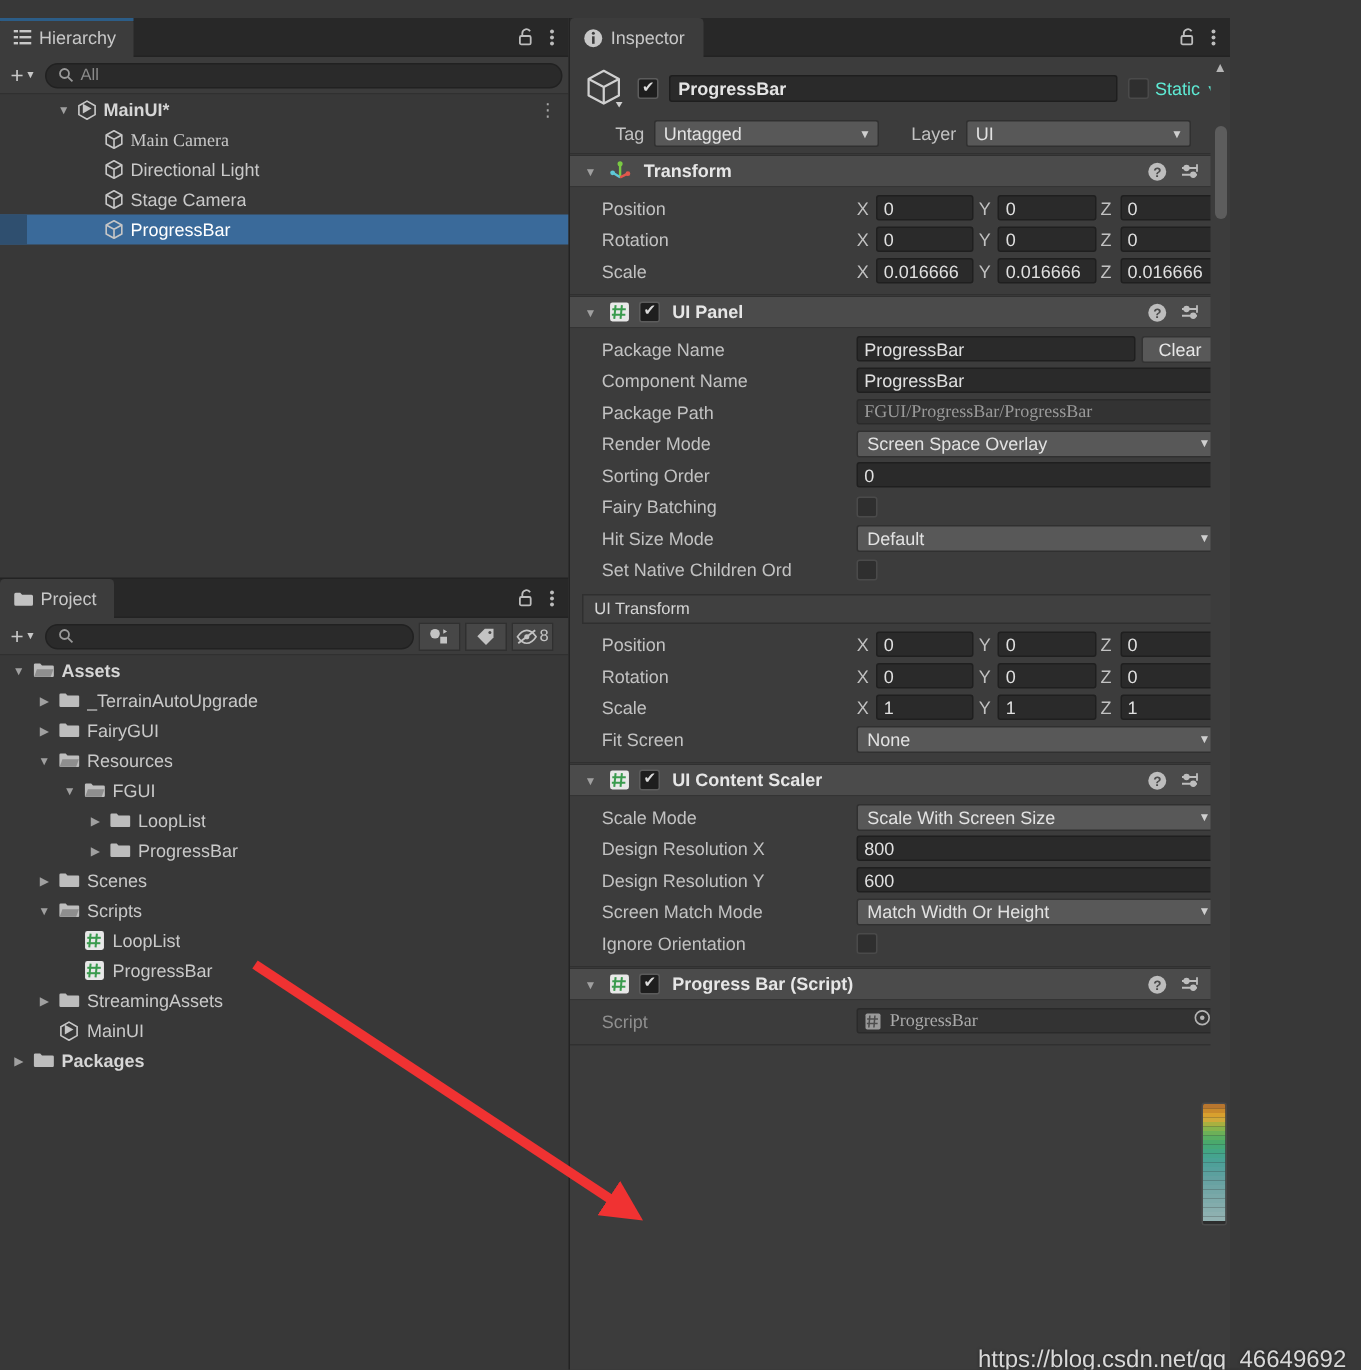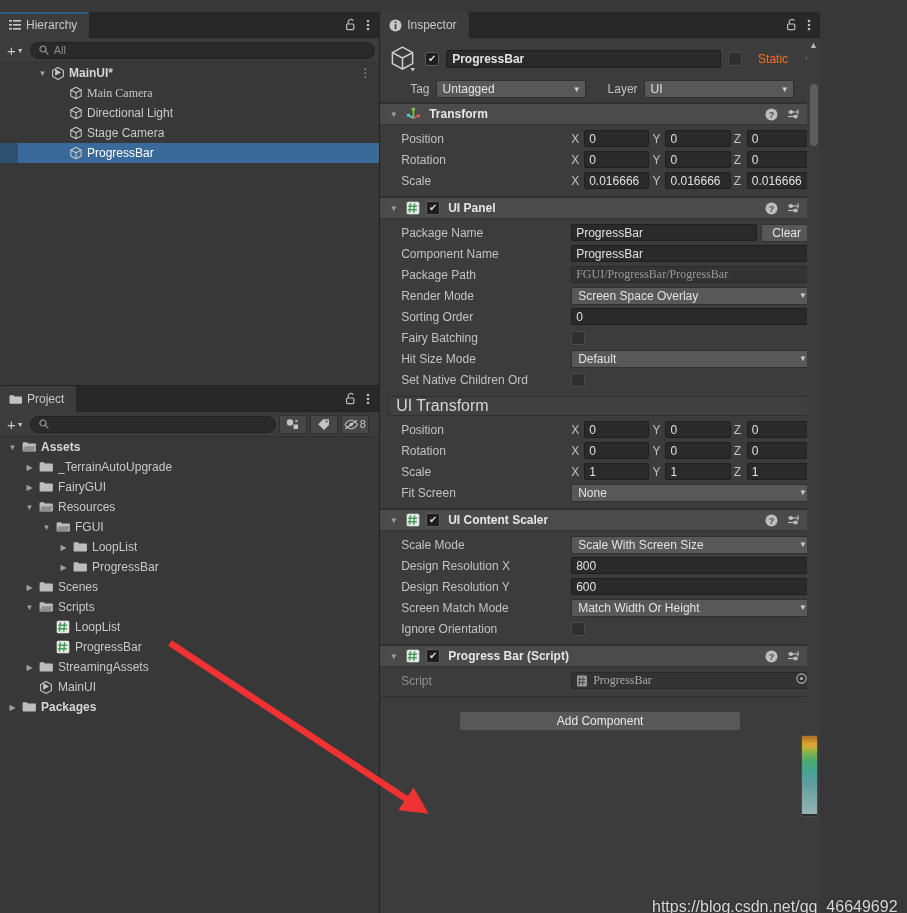--- a/index.html
+++ b/index.html
@@ -67,21 +67,21 @@
   .chk {
     width: 14px; height: 14px; background: #1e1e1e; border: 1px solid #5c5c5c; border-radius: 2px;
     display: flex; align-items: center; justify-content: center; flex: none;
   }
   .chk.on::after { content: "✔"; color: #dcdcdc; font-size: 10px; line-height: 1; }
   .chk.dim { background: #2f2f2f; border-color: #4a4a4a; }
   .namefield {
     flex: 1; height: 18px; background: #2a2a2a; border: 1px solid #1e1e1e; border-radius: 2px;
     color: #e4e4e4; font-weight: bold; font-size: 12px; display: flex; align-items: center; padding: 0 5px;
   }
-  .static-wrap { display: flex; align-items: center; gap: 16px; color: #f97316; }
+  .static-wrap { display: flex; align-items: center; gap: 4px; color: #5eead4; }
   .obj-row2 { display: flex; align-items: center; gap: 6px; margin-top: 6px; }
   .lbl-sm { color: #c2c2c2; font-size: 12px; }
   .dropdown {
     height: 18px; background: #585858; border: 1px solid #303030; border-radius: 2px;
     display: flex; align-items: center; padding: 0 4px 0 6px; color: #e2e2e2; font-size: 12px; justify-content: center;
   }
   .dropdown .caret { margin-left: auto; color: #cfcfcf; font-size: 8px; padding-left: 6px; }
 
   
   .comp-head {
@@ -100,21 +100,21 @@
   .field.dis { background: #333333; color: #9a9a9a; border-color: #2a2a2a; font-family: Liberation Serif, serif; }
   .xyz { display: flex; align-items: center; gap: 3px; flex: 1; }
   .axis { color: #c2c2c2; font-size: 12px; width: 10px; flex: none; }
   .xyz .field { flex: 1; }
   .btn-clear {
     height: 18px; background: #585858; border: 1px solid #333; border-radius: 2px;
     color: #e6e6e6; font-size: 12px; display: flex; align-items: center; padding: 0 10px; flex: none; margin-left: 4px;
   }
   .subheader {
     margin: 6px 8px 3px 8px; height: 20px; background: #404040; border: 1px solid #2f2f2f;
-    display: flex; align-items: center; padding: 0 7px; color: #d6d6d6; font-size: 16px;
+    display: flex; align-items: center; padding: 0 7px; color: #d6d6d6; font-size: 11px;
   }
   .script-row .field { color: #aaaaaa; }
   .addcomp-wrap { padding: 14px 0 10px 0; display: flex; justify-content: center; background: #3c3c3c; }
   .addcomp {
     width: 282px; height: 20px; background: #585858; border: 1px solid #3a3a3a; border-radius: 3px;
     display: flex; align-items: center; justify-content: center; color: #eaeaea; font-size: 12px;
   }
   .hsep { height: 1px; background: #303030; }
 
   
@@ -882,23 +882,20 @@
                 <span style="margin-left: auto;"><svg width="11" height="11" viewBox="0 0 11 11">
                     <circle cx="5.5" cy="5.5" r="4.6" fill="none" stroke="#b4b4b4" stroke-width="1.1"></circle>
                     <circle cx="5.5" cy="5.5" r="1.5" fill="#b4b4b4"></circle>
                   </svg></span>
               </span>
             </div>
           </div>
           <div class="hsep"></div>
         </div>
 
-      <div class="addcomp-wrap">
-        <div class="addcomp">Add Component</div>
-      </div>
 
       <div class="vscroll">
         <span class="scroll-arrow" style="top:2px;">▲</span>
         <div class="thumb" style="top:46px; height:62px;"></div>
         <span class="scroll-arrow" style="bottom:4px;">▼</span>
       </div>
 
       <div class="minimap" id="minimap" style="top:697px; height:82px;">
           <i style="background: rgb(184, 118, 46);"></i>
           <i style="background: rgb(201, 138, 44);"></i>

